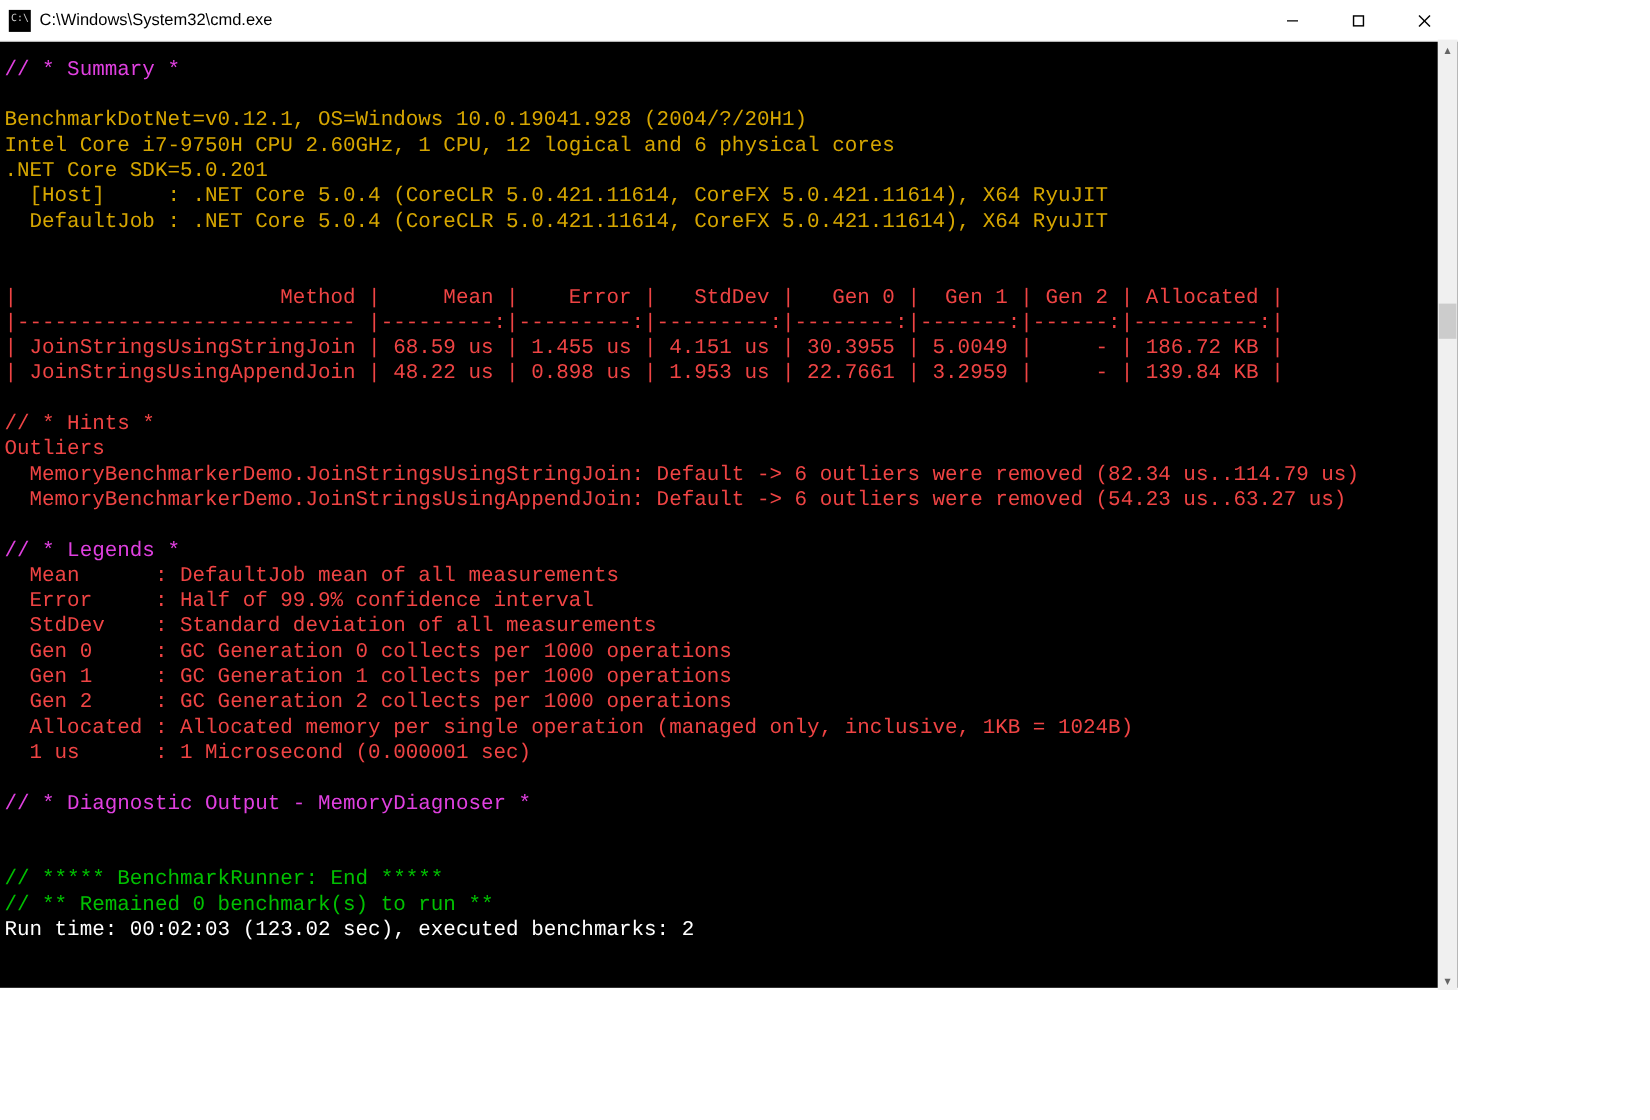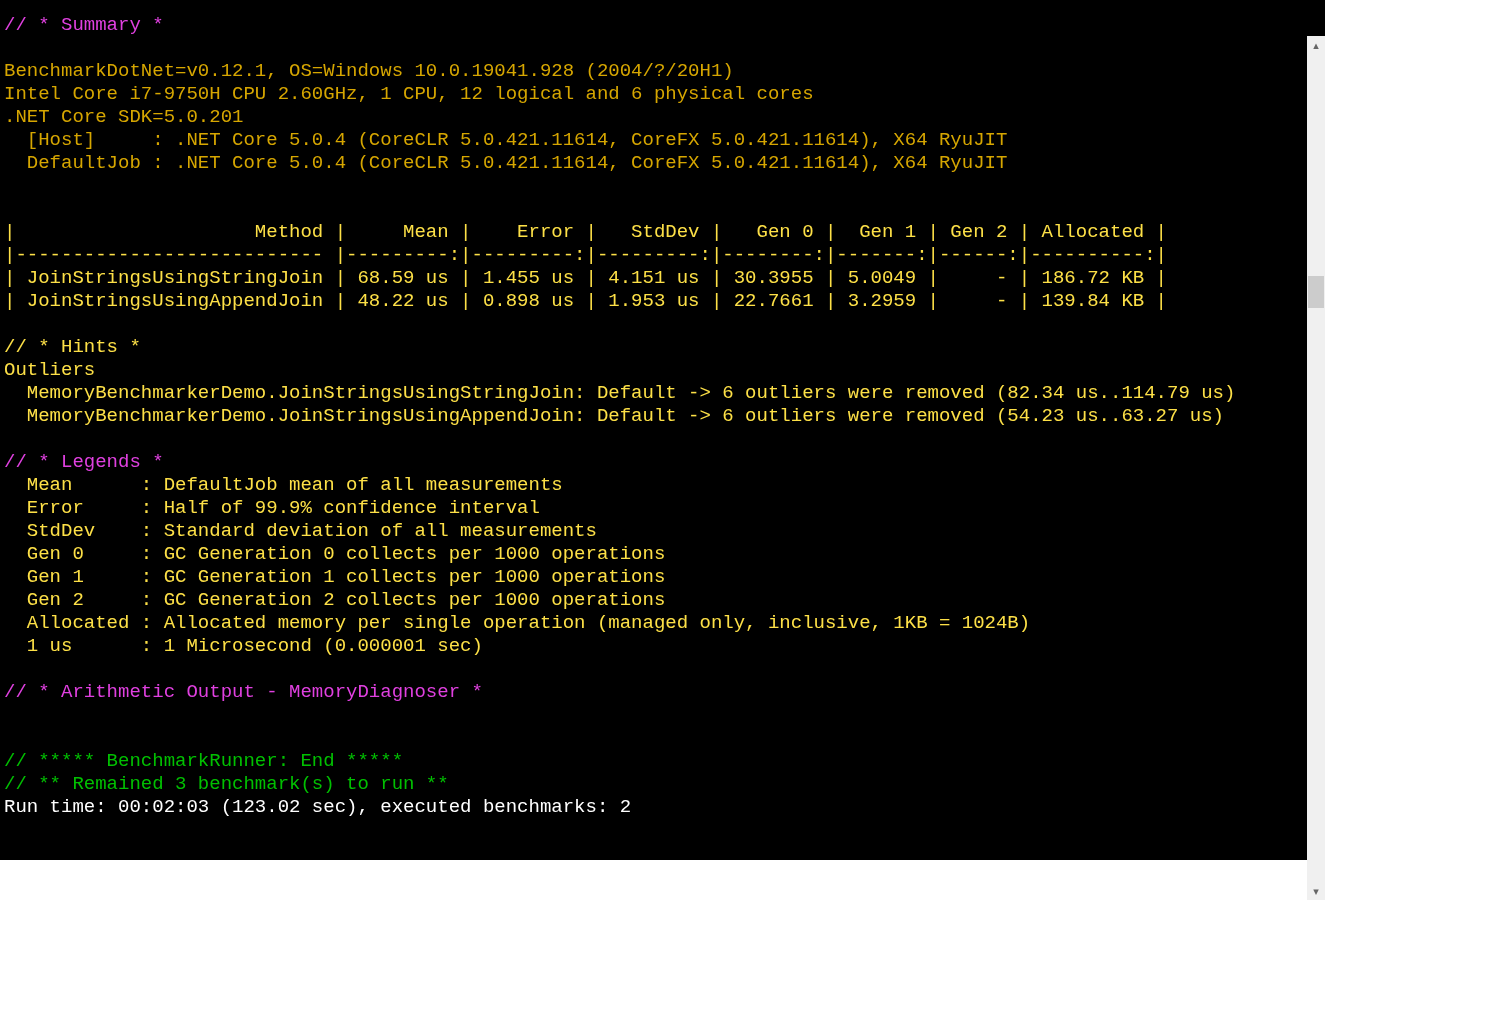--- a/index.html
+++ b/index.html
@@ -79,31 +79,53 @@
     .scroll-arrow{
        position:absolute;
        width:18px;height:18px;
        left:0;
        display:flex;align-items:center;justify-content:center;
        font-size:11px;color:#666;
     }
     
     .magenta{color:#e040e0;text-align:center;}
     .yellow{color:#d6a600;}
-    .cyan{color:#fde047;text-align:right;}
+    .cyan{color:#ef4444;text-align:right;}
     .green{color:#00c000;}
     .white{color:#fff;}
     .appwrap{position:relative;width:1325px;}
   </style>
 </head>
 <body>
 
 <div class="appwrap">
 <div class="window">
 
+  <div class="titlebar">
+    <div class="titlebar-icon"></div>
+    <div class="titlebar-text">C:\Windows\System32\cmd.exe</div>
+    <div class="window-controls">
+      <div class="win-btn">
+        <svg viewBox="0 0 12 12">
+              <line x1="1" y1="6" x2="11" y2="6"></line>
+            </svg>
+      </div>
+      <div class="win-btn">
+        <svg viewBox="0 0 12 12">
+              <rect x="1.5" y="1.5" width="9" height="9"></rect>
+            </svg>
+      </div>
+      <div class="win-btn">
+        <svg viewBox="0 0 12 12">
+              <line x1="1" y1="1" x2="11" y2="11"></line>
+              <line x1="11" y1="1" x2="1" y2="11"></line>
+            </svg>
+      </div>
+    </div>
+  </div>
 
   <div class="terminal"><span class="magenta">// * Summary *</span>
 
 <span class="yellow">BenchmarkDotNet=v0.12.1, OS=Windows 10.0.19041.928 (2004/?/20H1)</span>
 <span class="yellow">Intel Core i7-9750H CPU 2.60GHz, 1 CPU, 12 logical and 6 physical cores</span>
 <span class="yellow">.NET Core SDK=5.0.201</span>
 <span class="yellow">  [Host]     : .NET Core 5.0.4 (CoreCLR 5.0.421.11614, CoreFX 5.0.421.11614), X64 RyuJIT</span>
 <span class="yellow">  DefaultJob : .NET Core 5.0.4 (CoreCLR 5.0.421.11614, CoreFX 5.0.421.11614), X64 RyuJIT</span>
 
 
@@ -120,25 +142,25 @@
 <span class="magenta">// * Legends *</span>
 <span class="cyan">  Mean      : DefaultJob mean of all measurements</span>
 <span class="cyan">  Error     : Half of 99.9% confidence interval</span>
 <span class="cyan">  StdDev    : Standard deviation of all measurements</span>
 <span class="cyan">  Gen 0     : GC Generation 0 collects per 1000 operations</span>
 <span class="cyan">  Gen 1     : GC Generation 1 collects per 1000 operations</span>
 <span class="cyan">  Gen 2     : GC Generation 2 collects per 1000 operations</span>
 <span class="cyan">  Allocated : Allocated memory per single operation (managed only, inclusive, 1KB = 1024B)</span>
 <span class="cyan">  1 us      : 1 Microsecond (0.000001 sec)</span>
 
-<span class="magenta">// * Arithmetic Output - MemoryDiagnoser *</span>
+<span class="magenta">// * Diagnostic Output - MemoryDiagnoser *</span>
 
 
 <span class="green">// ***** BenchmarkRunner: End *****</span>
-<span class="green">// ** Remained 3 benchmark(s) to run **</span>
+<span class="green">// ** Remained 0 benchmark(s) to run **</span>
 <span class="white">Run time: 00:02:03 (123.02 sec), executed benchmarks: 2</span></div>
 
 </div>
 
 <div class="scrollbar">
   <div class="scroll-arrow" style="top:0">▴</div>
   <div class="scroll-thumb" style="top:240px;height:32px"></div>
   <div class="scroll-arrow" style="bottom:0">▾</div>
 </div>
 </div>

